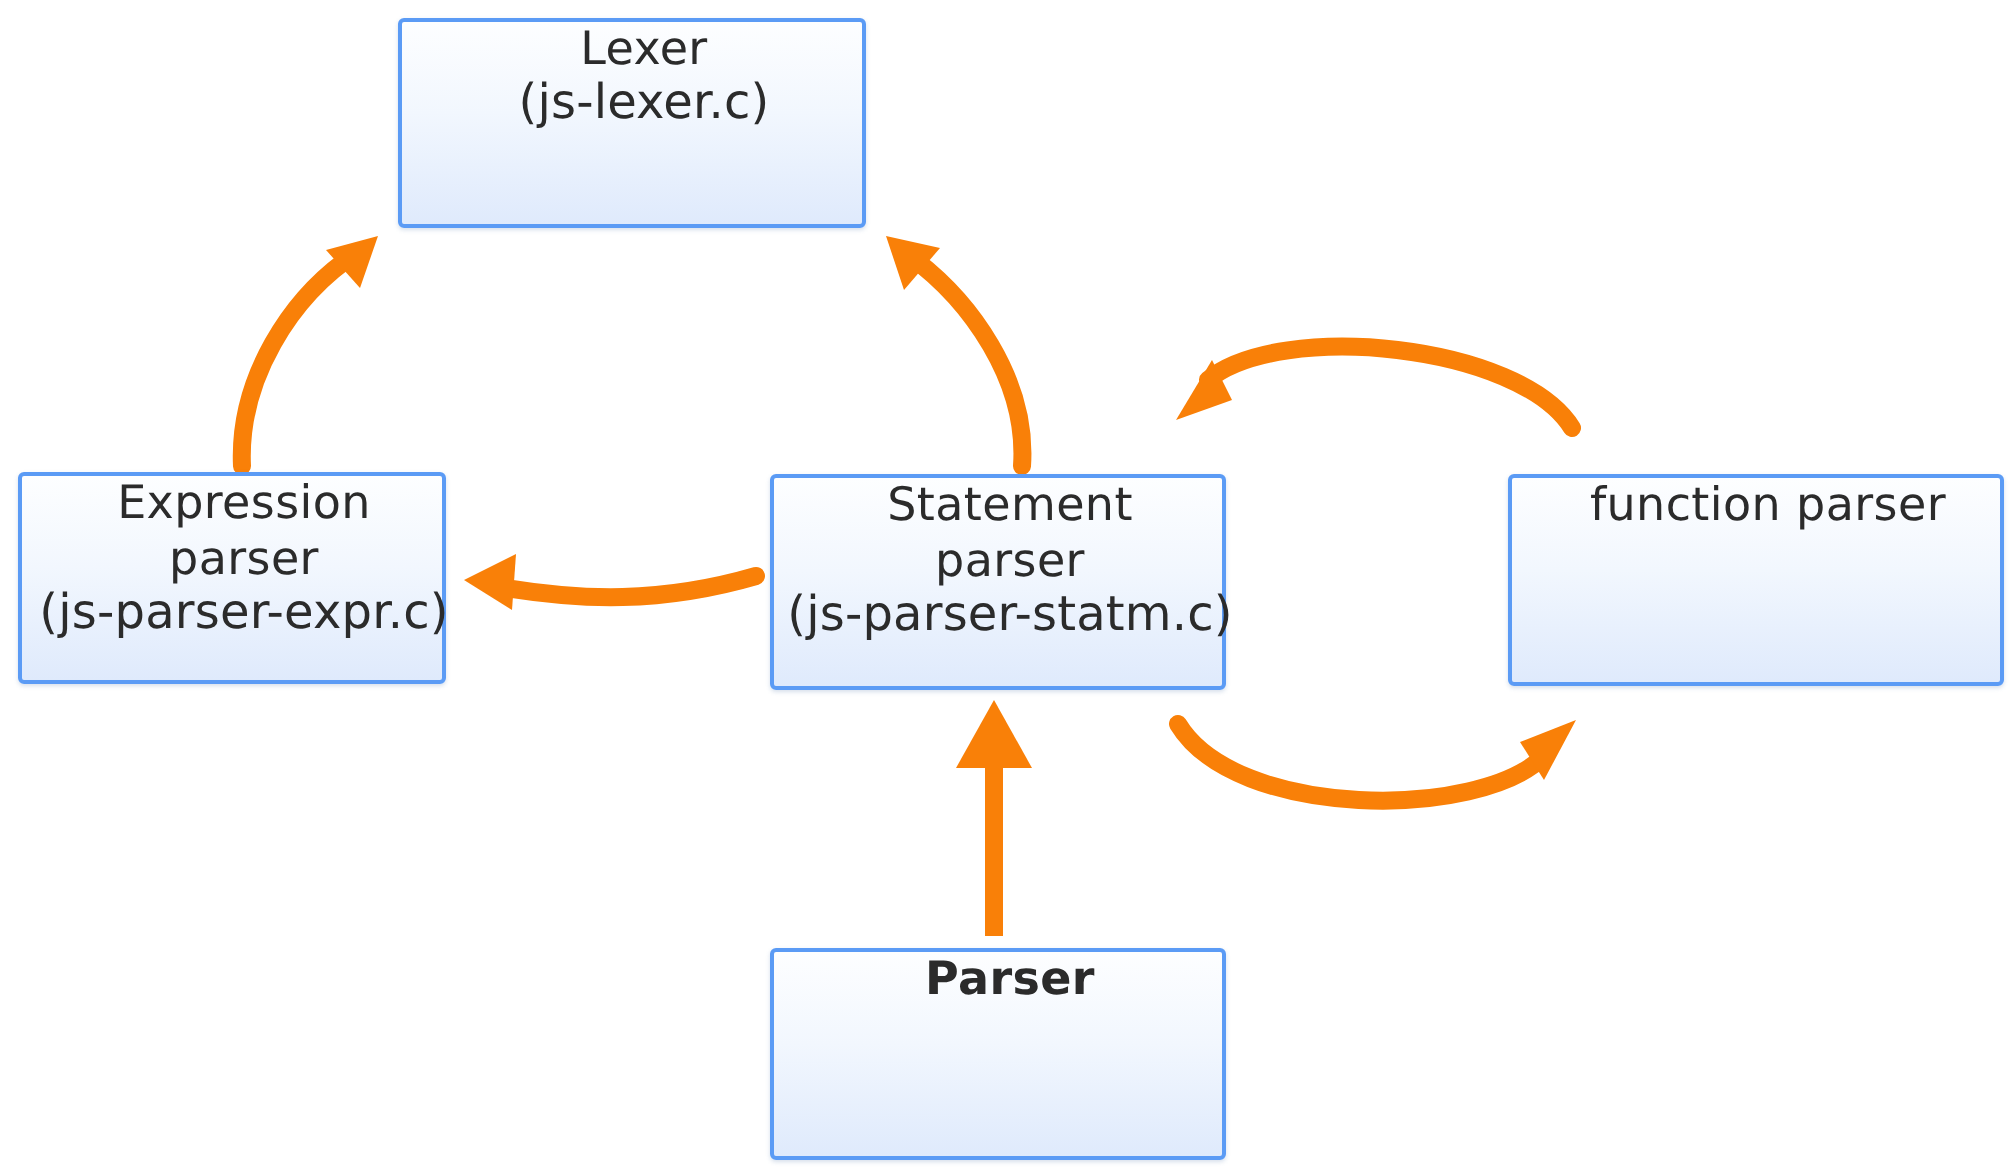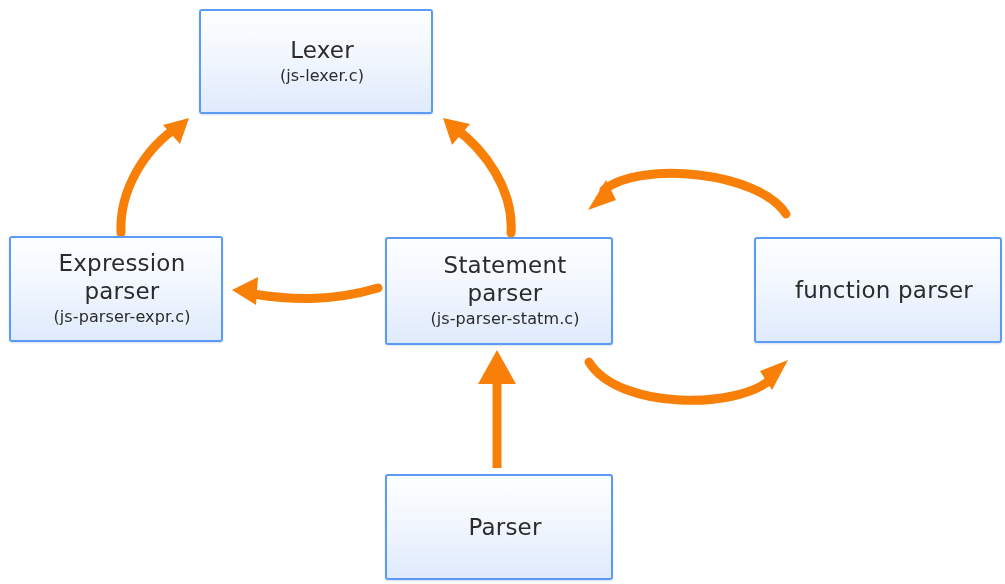--- a/index.html
+++ b/index.html
@@ -20,36 +20,35 @@
   .node {
     position: absolute;
     box-sizing: border-box;
     border: 2px solid #5B9BF5;
     border-radius: 3px;
     background: linear-gradient(to bottom, #fdfeff 0%, #f2f7fe 45%, #dfeafc 100%);
     box-shadow: 0 1px 2px rgba(120,150,190,0.30);
     display: flex;
     flex-direction: column;
     align-items: center;
-    justify-content: center;
     text-align: center;
     color: #2b2b2b;
     padding-left: 12px;
   }
   .node .title {
     font-size: 23px;
     line-height: 28px;
     letter-spacing: 0.2px;
     white-space: nowrap;
   }
   .node .title.two-line {
     white-space: normal;
   }
   .node .sub {
-    font-size: 16px;
+    font-size: 24px;
     line-height: 24px;
     letter-spacing: 0.1px;
     white-space: nowrap;
   }
   #arrows {
     position: absolute;
     left: 0;
     top: 0;
     width: 1005px;
     height: 584px;
@@ -106,17 +105,17 @@
 
   <div class="node" style="left:9px; top:236px; width:214px; height:106px;">
     <div class="title two-line" style="max-width: 150px;">Expression parser</div>
     <div class="sub">(js-parser-expr.c)</div>
   </div>
 
   <div class="node" style="left:754px; top:237px; width:248px; height:106px;">
     <div class="title">function parser</div>
   </div>
 
-  <div class="node" style="left:385px; top:474px; width:228px; height:106px;">
+  <div class="node" style="left:385px; top:474px; width:228px; height:106px;font-weight:bold;">
     <div class="title">Parser</div>
   </div>
 
 </div>
 
 </body></html>

